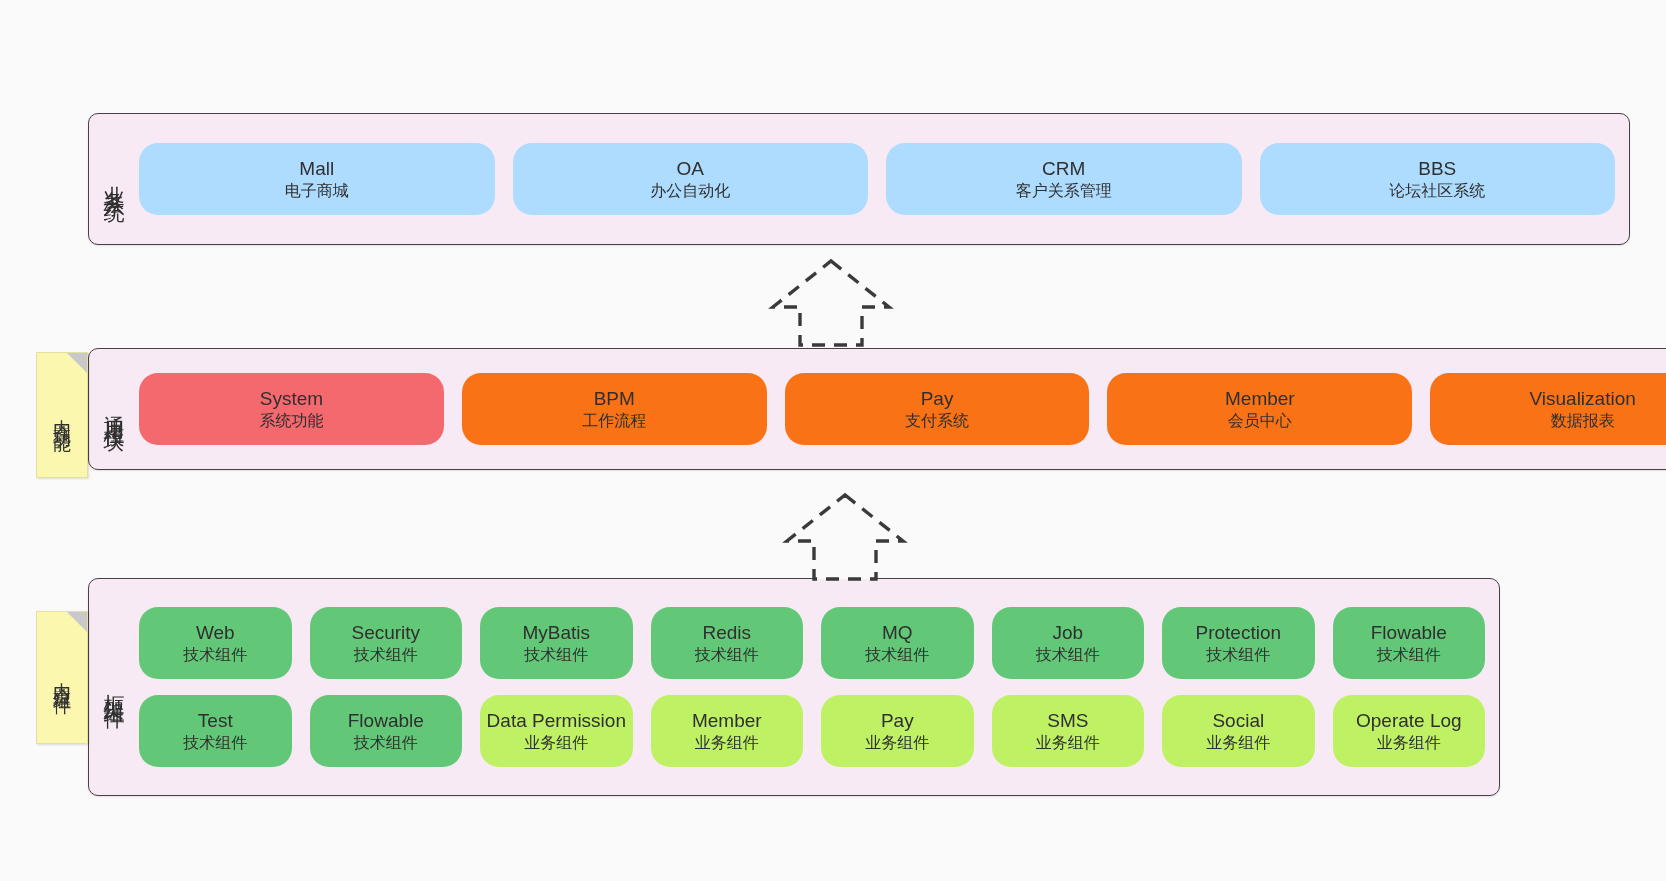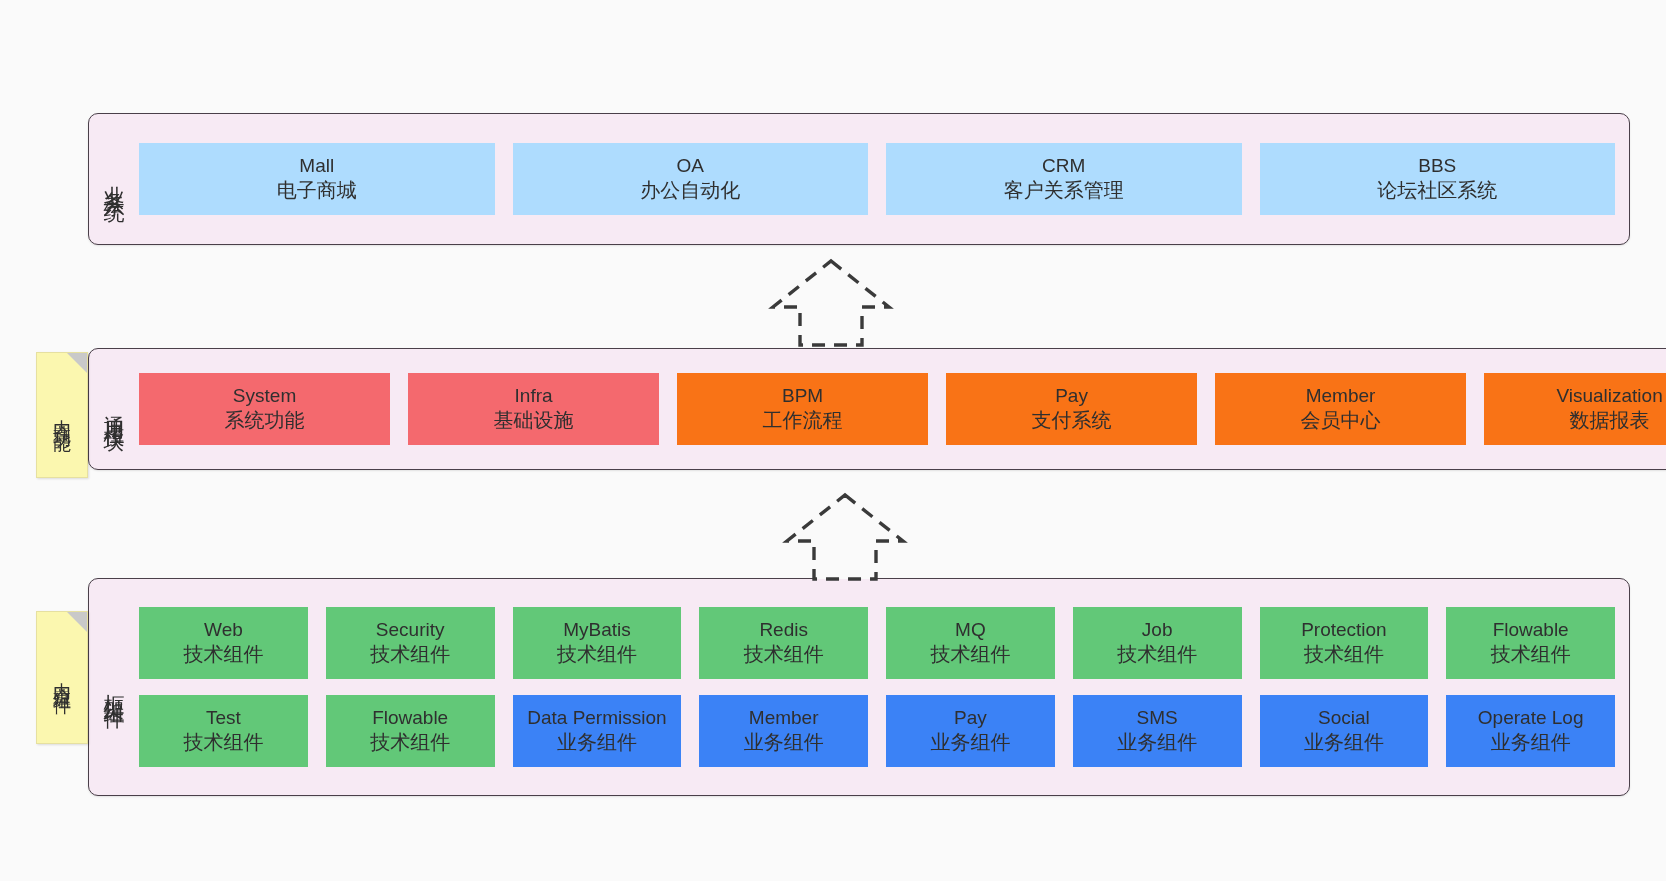--- a/index.html
+++ b/index.html
@@ -43,39 +43,39 @@
     flex-direction:column;
     gap:16px;
     padding:0 14px 0 6px;
   }
   .card-row{
     display:flex;
     gap:18px;
   }
   .card{
     flex:1 1 0;
-    border-radius:0;
+    border-radius:19px;
     min-height:72px;
     display:flex;
     flex-direction:column;
     align-items:center;
     justify-content:center;
     text-align:center;
     line-height:1.28;
     box-sizing:border-box;
     padding:6px 4px;
   }
   .card .en{font-size:19px;color:#2f2f2f;}
-  .card .cn{font-size:20px;color:#2f2f2f;}
+  .card .cn{font-size:16px;color:#2f2f2f;}
 
   .c-blue{background:#aedcfe;}
   .c-red{background:#f4696e;}
   .c-pink{background:#f97316;}
   .c-green{background:#62c878;}
-  .c-lightgreen{background:#3b82f6;}
+  .c-lightgreen{background:#bef264;}
 
   
   .sticky{
     position:absolute;
     width:52px;
     background:#fbf7af;
     border:1px solid #e6e0a0;
     box-sizing:border-box;
     display:flex;
     align-items:center;
@@ -151,24 +151,20 @@
   </div>
 
   <div class="layer" style="left:88px;top:348px;width:1662px;height:122px;">
     <div class="layer-title">通用模块</div>
     <div class="cards">
       <div class="card-row">
         <div class="card c-red">
           <span class="en">System</span>
           <span class="cn">系统功能</span>
         </div>
-        <div class="card c-red">
-          <span class="en">Infra</span>
-          <span class="cn">基础设施</span>
-        </div>
         <div class="card c-pink">
           <span class="en">BPM</span>
           <span class="cn">工作流程</span>
         </div>
         <div class="card c-pink">
           <span class="en">Pay</span>
           <span class="cn">支付系统</span>
         </div>
         <div class="card c-pink">
           <span class="en">Member</span>
@@ -185,21 +181,21 @@
   <svg class="connector" style="left:770px;top:489px;" width="150" height="95" viewBox="0 0 150 95">
     <path d="M75 6 L133 52 L106 52 L106 90 L44 90 L44 52 L17 52 Z" fill="#fafafa" stroke="#3a3a3a" stroke-width="3.4" stroke-dasharray="13 9" stroke-linejoin="miter"></path>
   </svg>
   <div class="conn-label" style="left:824px;top:528px;">实现</div>
 
   <div class="sticky" style="left:36px;top:611px;height:133px;">
     <span class="fold"></span>
     <span class="note-text">内置组件</span>
   </div>
 
-  <div class="layer" style="left:88px;top:578px;width:1542px;height:218px;">
+  <div class="layer" style="left:88px;top:578px;width:1412px;height:218px;">
     <div class="layer-title">框架组件</div>
     <div class="cards">
 
       <div class="card-row">
         <div class="card c-green">
           <span class="en">Web</span>
           <span class="cn">技术组件</span>
         </div>
         <div class="card c-green">
           <span class="en">Security</span>

